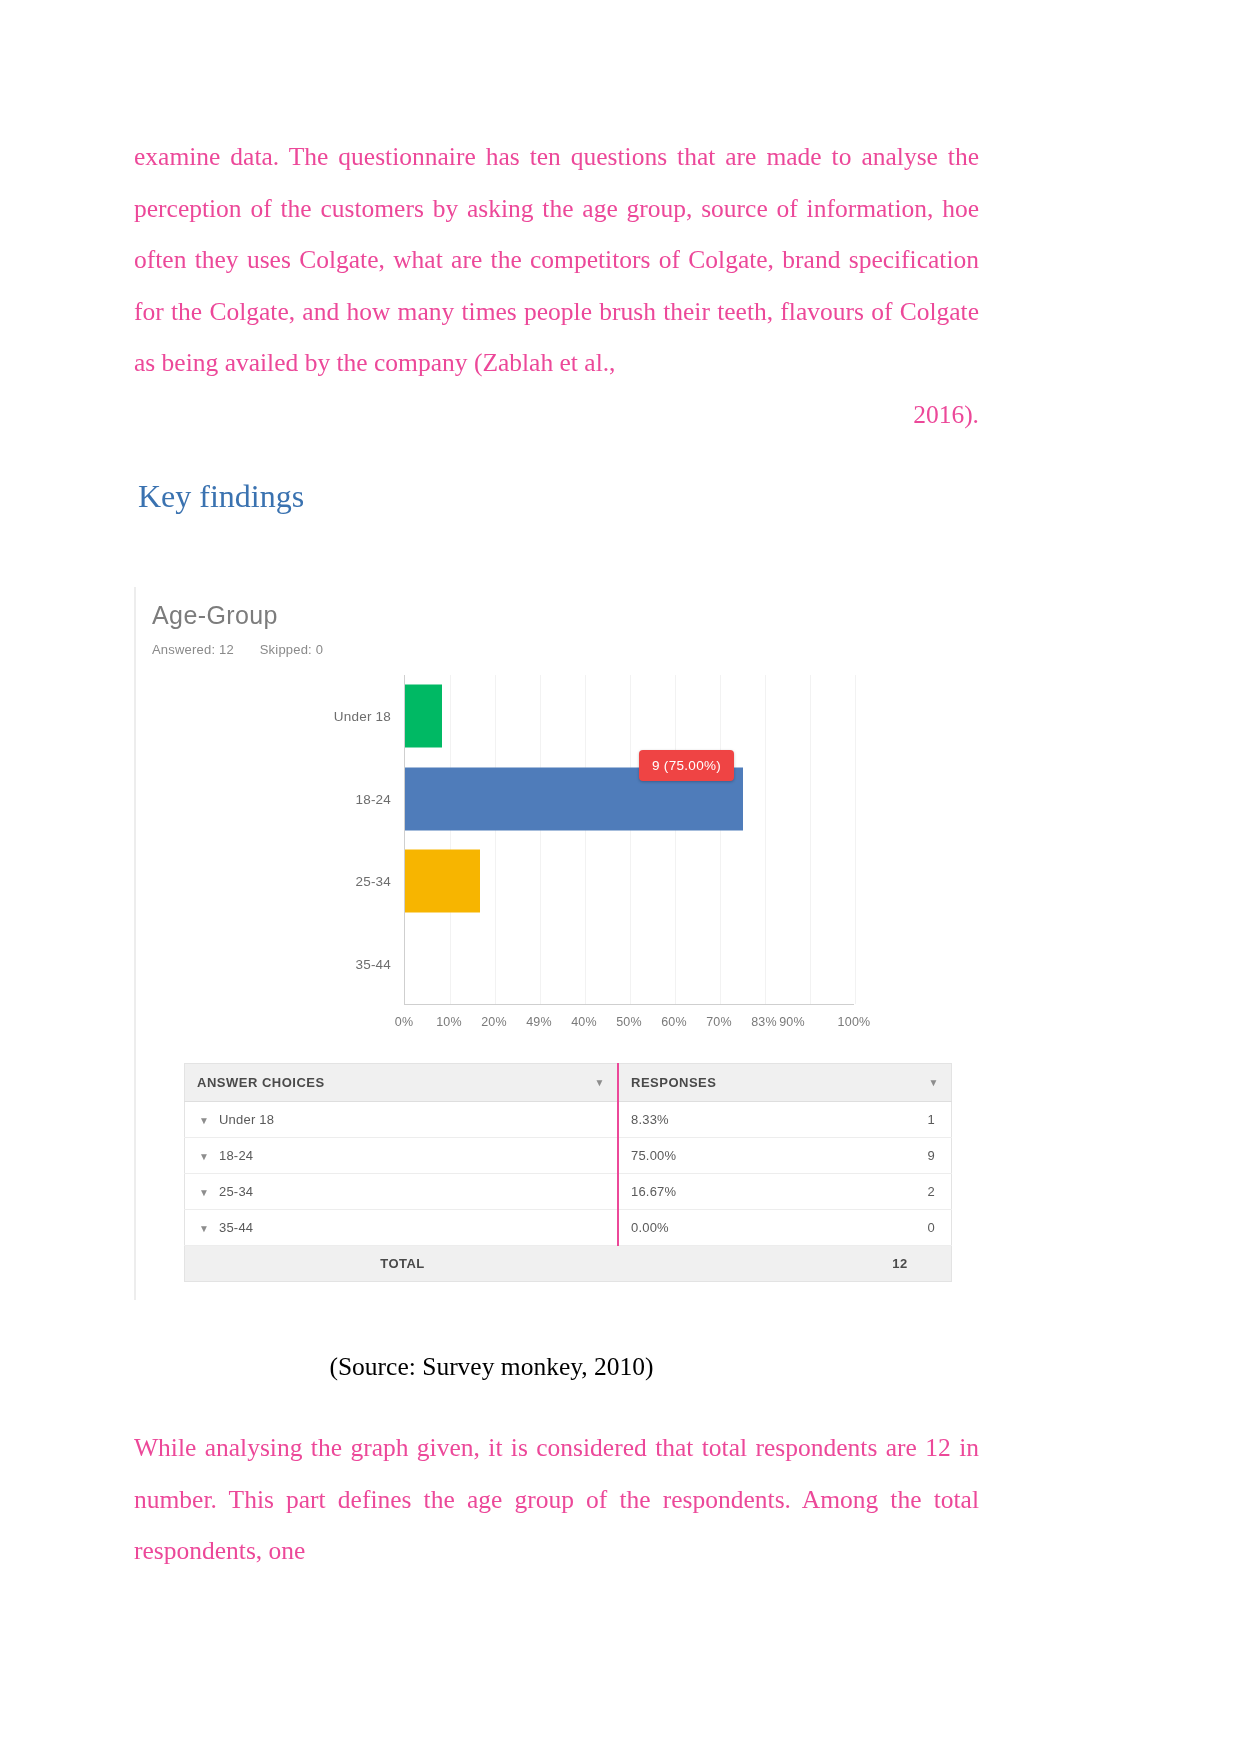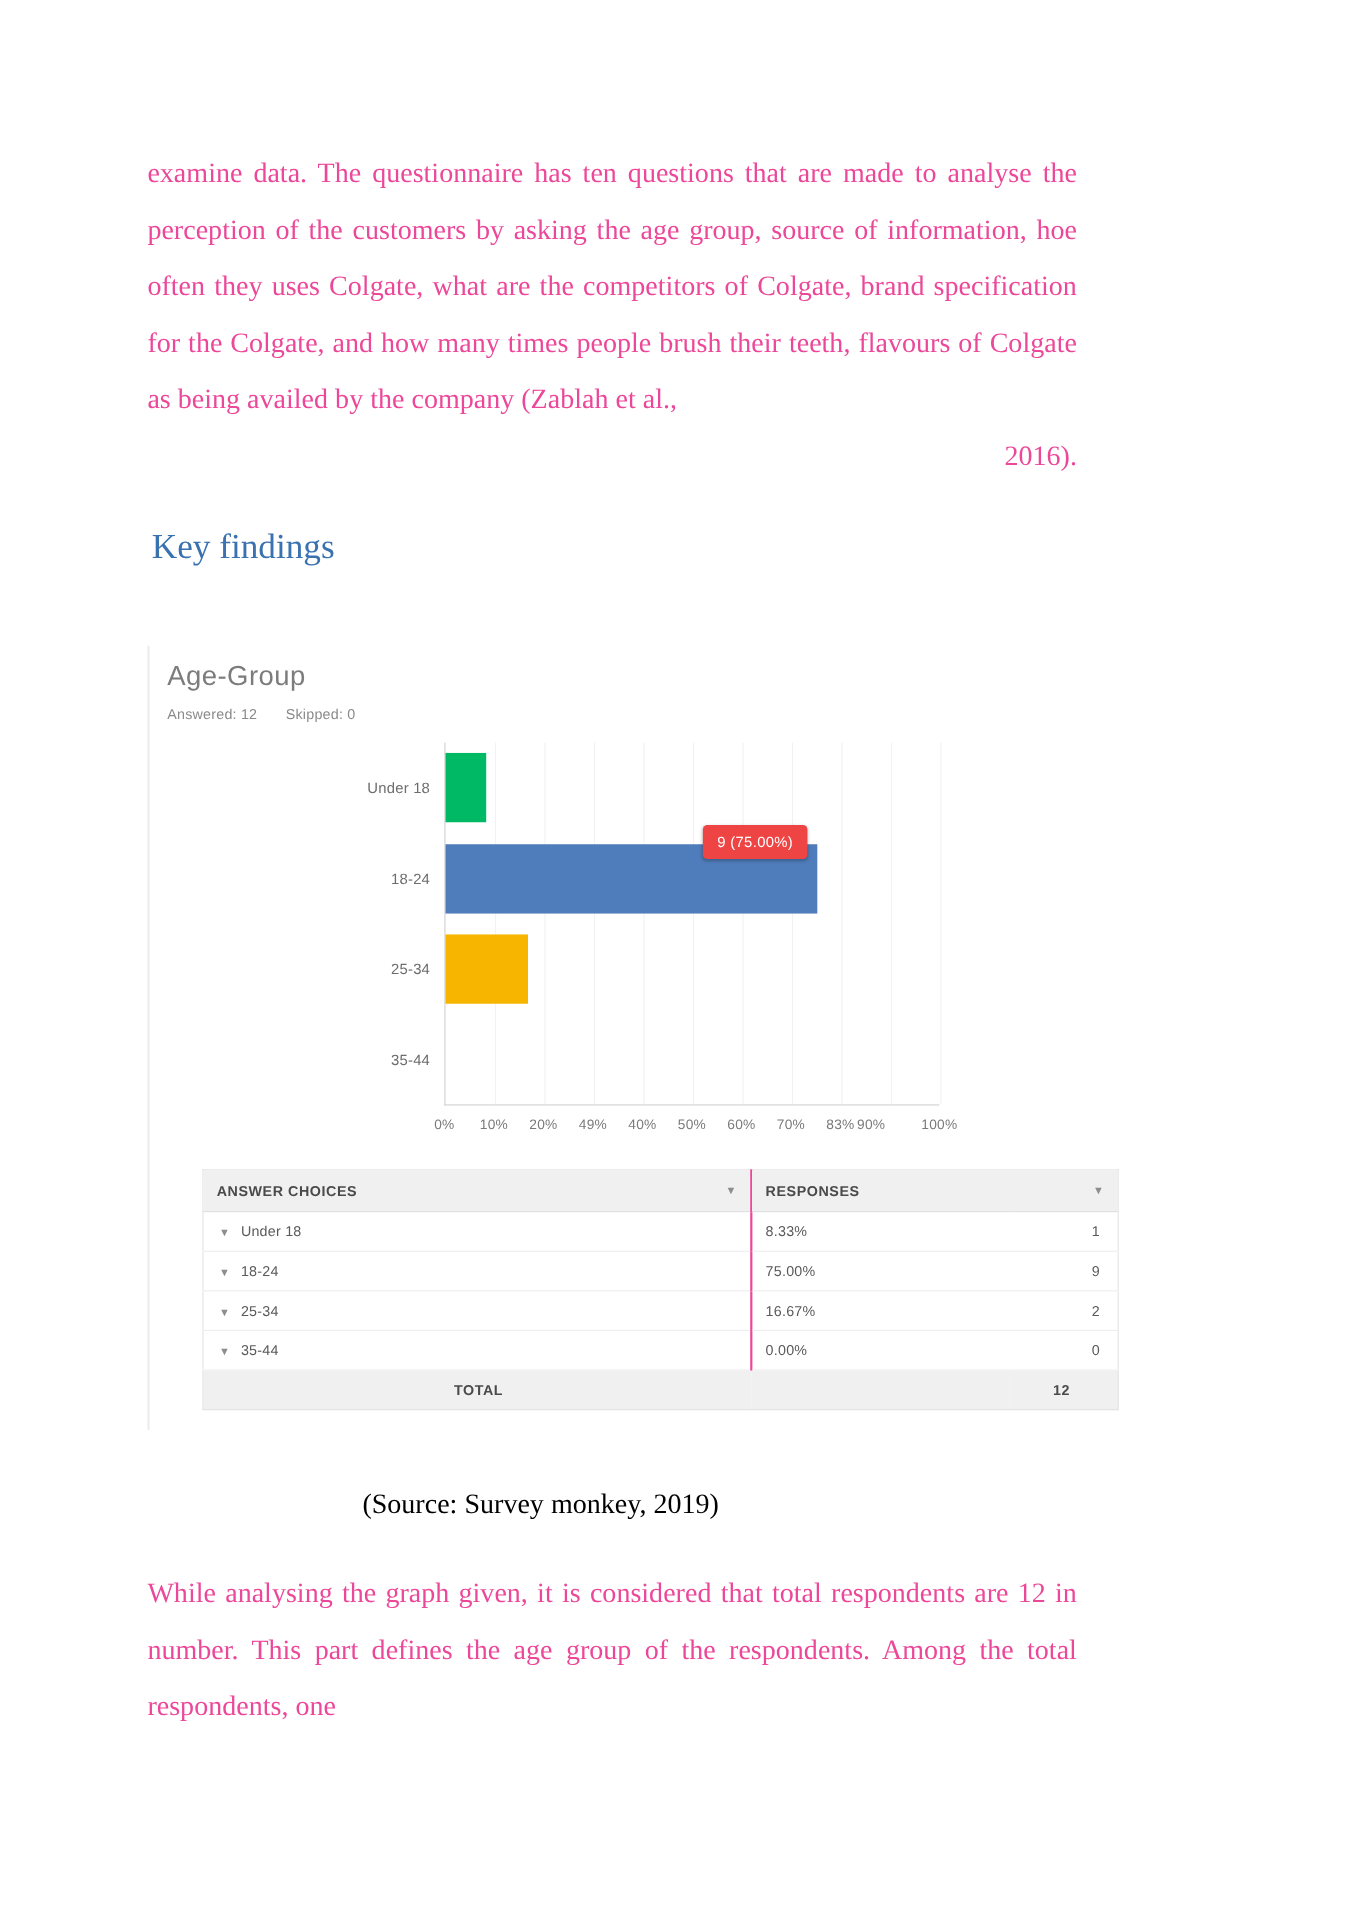--- a/index.html
+++ b/index.html
@@ -163,21 +163,21 @@
     color: #7a7a7a;
     white-space: nowrap;
     letter-spacing: 0.2px;
   }
 
   
   .data-table {
     margin: 18px 18px 0 32px;
     border: 1px solid #e3e3e3;
     border-collapse: collapse;
-    width: 833px;
+    width: 768px;
     font-family: "Liberation Sans", sans-serif;
     background: #fff;
   }
   .data-table th {
     background: #f0f0f0;
     color: #4a4a4a;
     font-size: 13px;
     font-weight: bold;
     letter-spacing: 0.5px;
     text-align: left;
@@ -339,18 +339,18 @@
                 <td class="choice-cell">TOTAL</td>
                 <td class="pct-cell"></td>
                 <td class="count-cell">12</td>
               </tr>
             </tbody>
         </table>
 
       </div>
     </div>
 
-    <p class="caption">(Source: Survey monkey, 2019)</p>
+    <p class="caption">(Source: Survey monkey, 2010)</p>
 
     <p class="para after-caption">While analysing the graph given, it is considered that total respondents are 12 in number. This part defines the age group of the respondents. Among the total respondents, one</p>
 
   </div>
 </div>
 
 </body></html>

